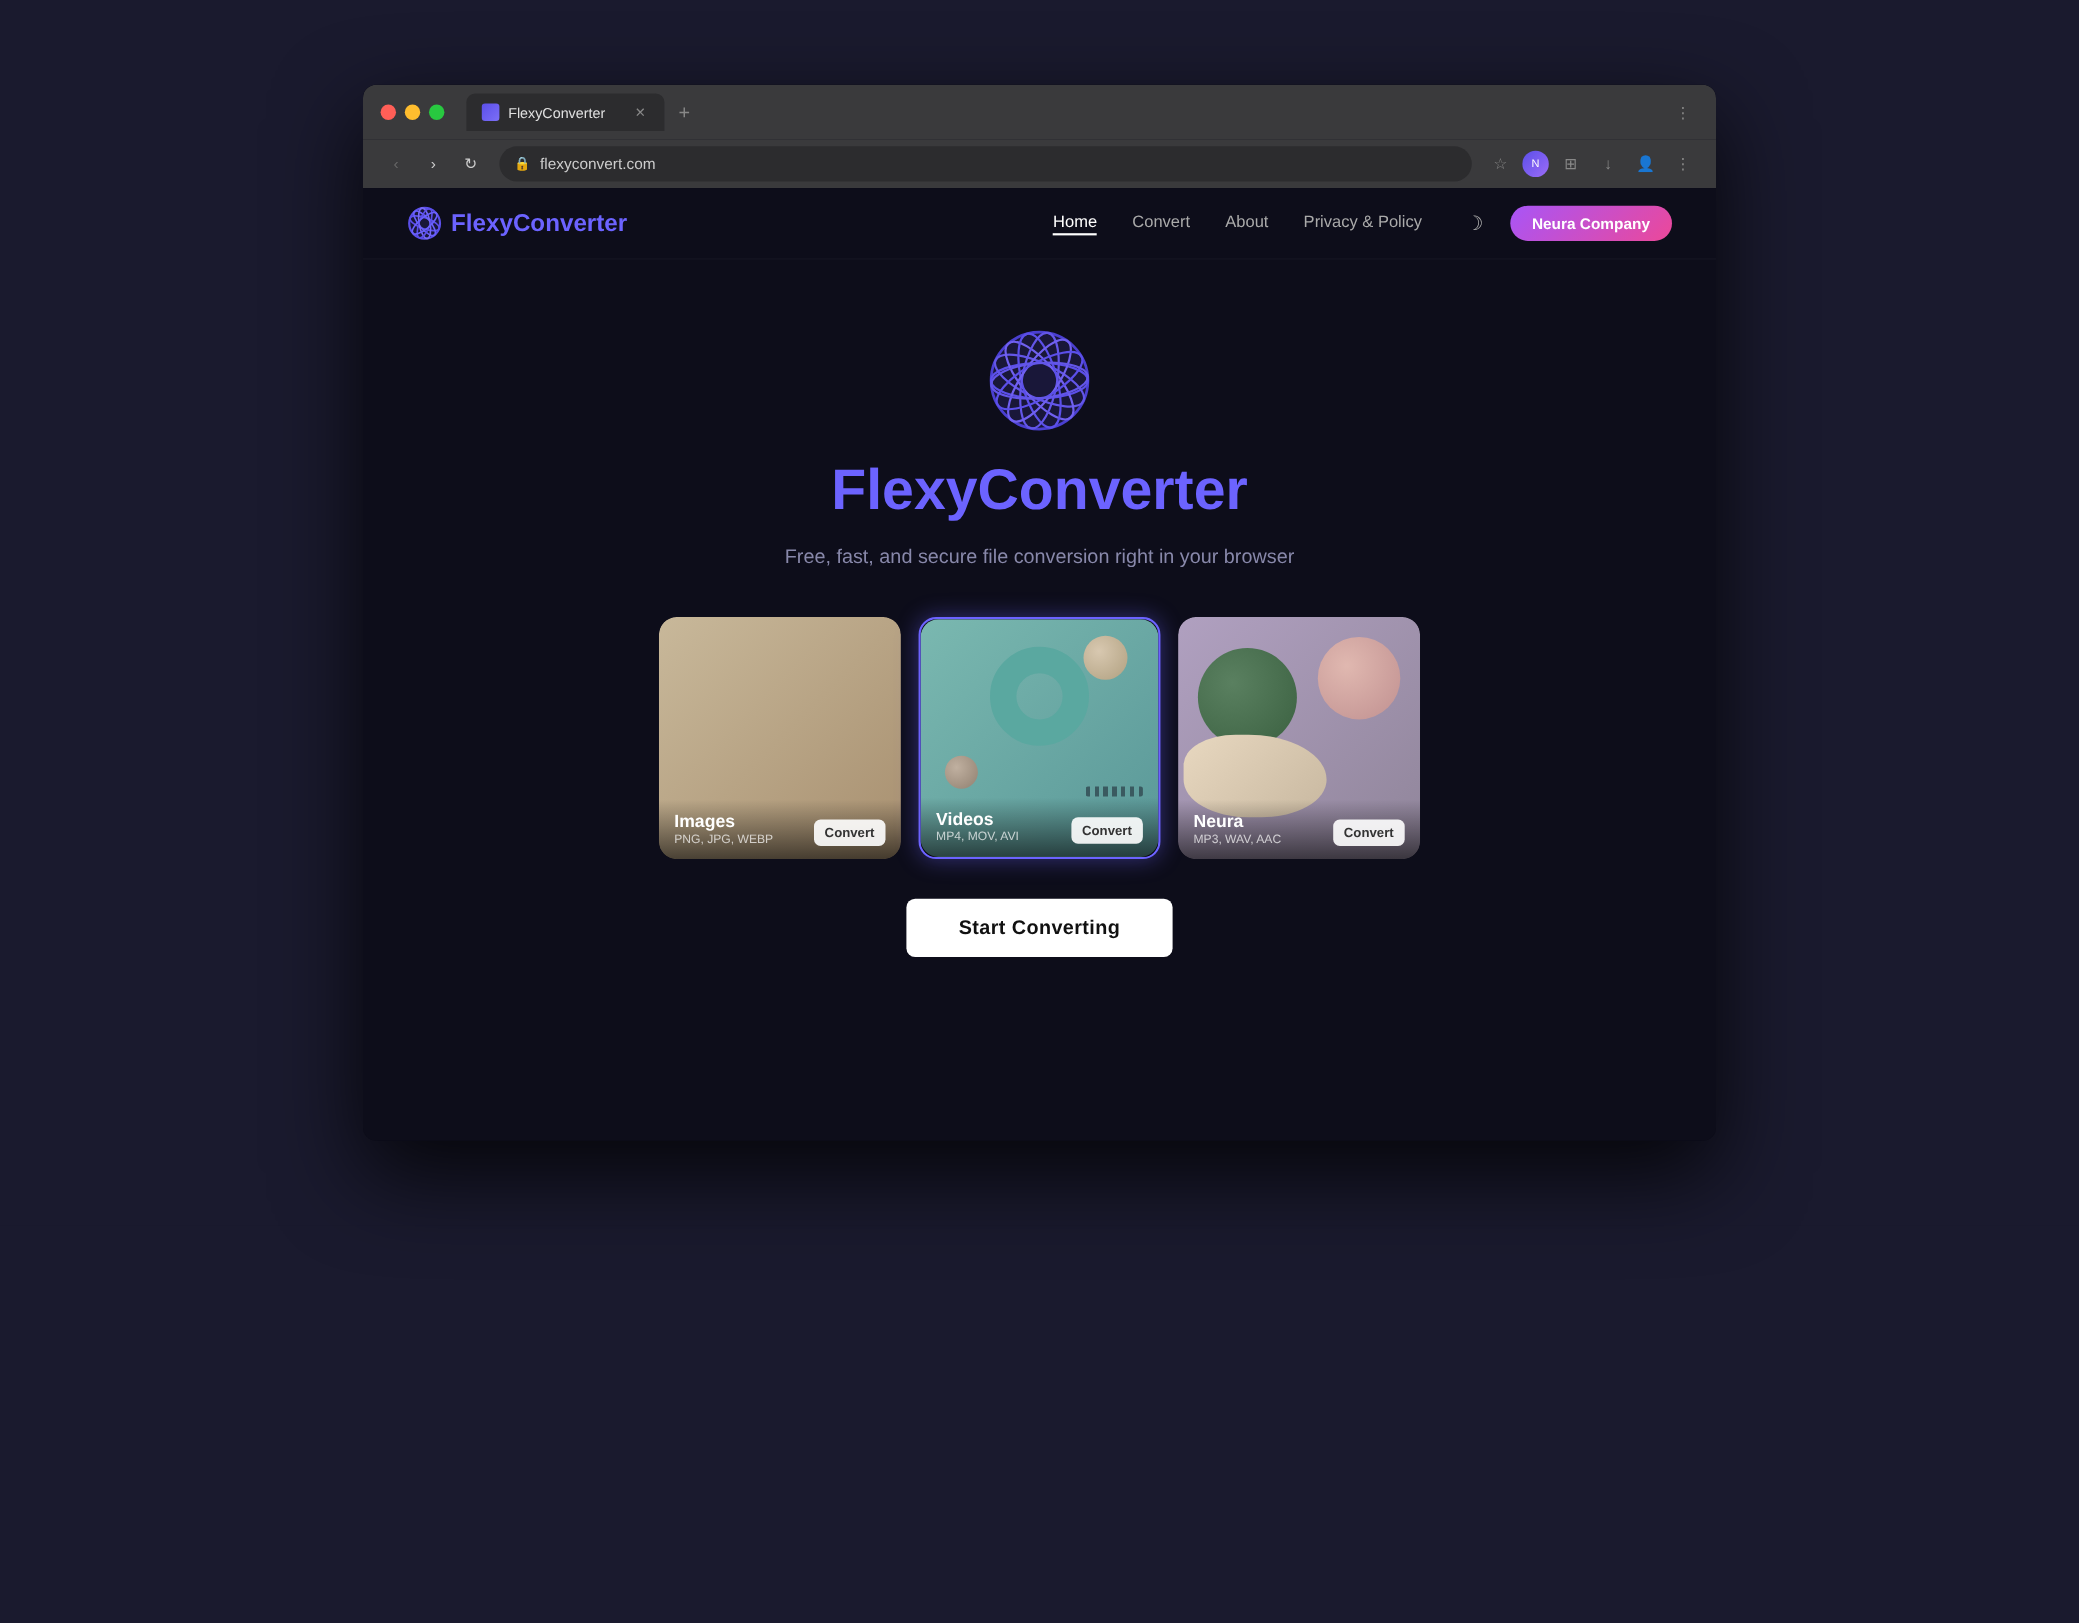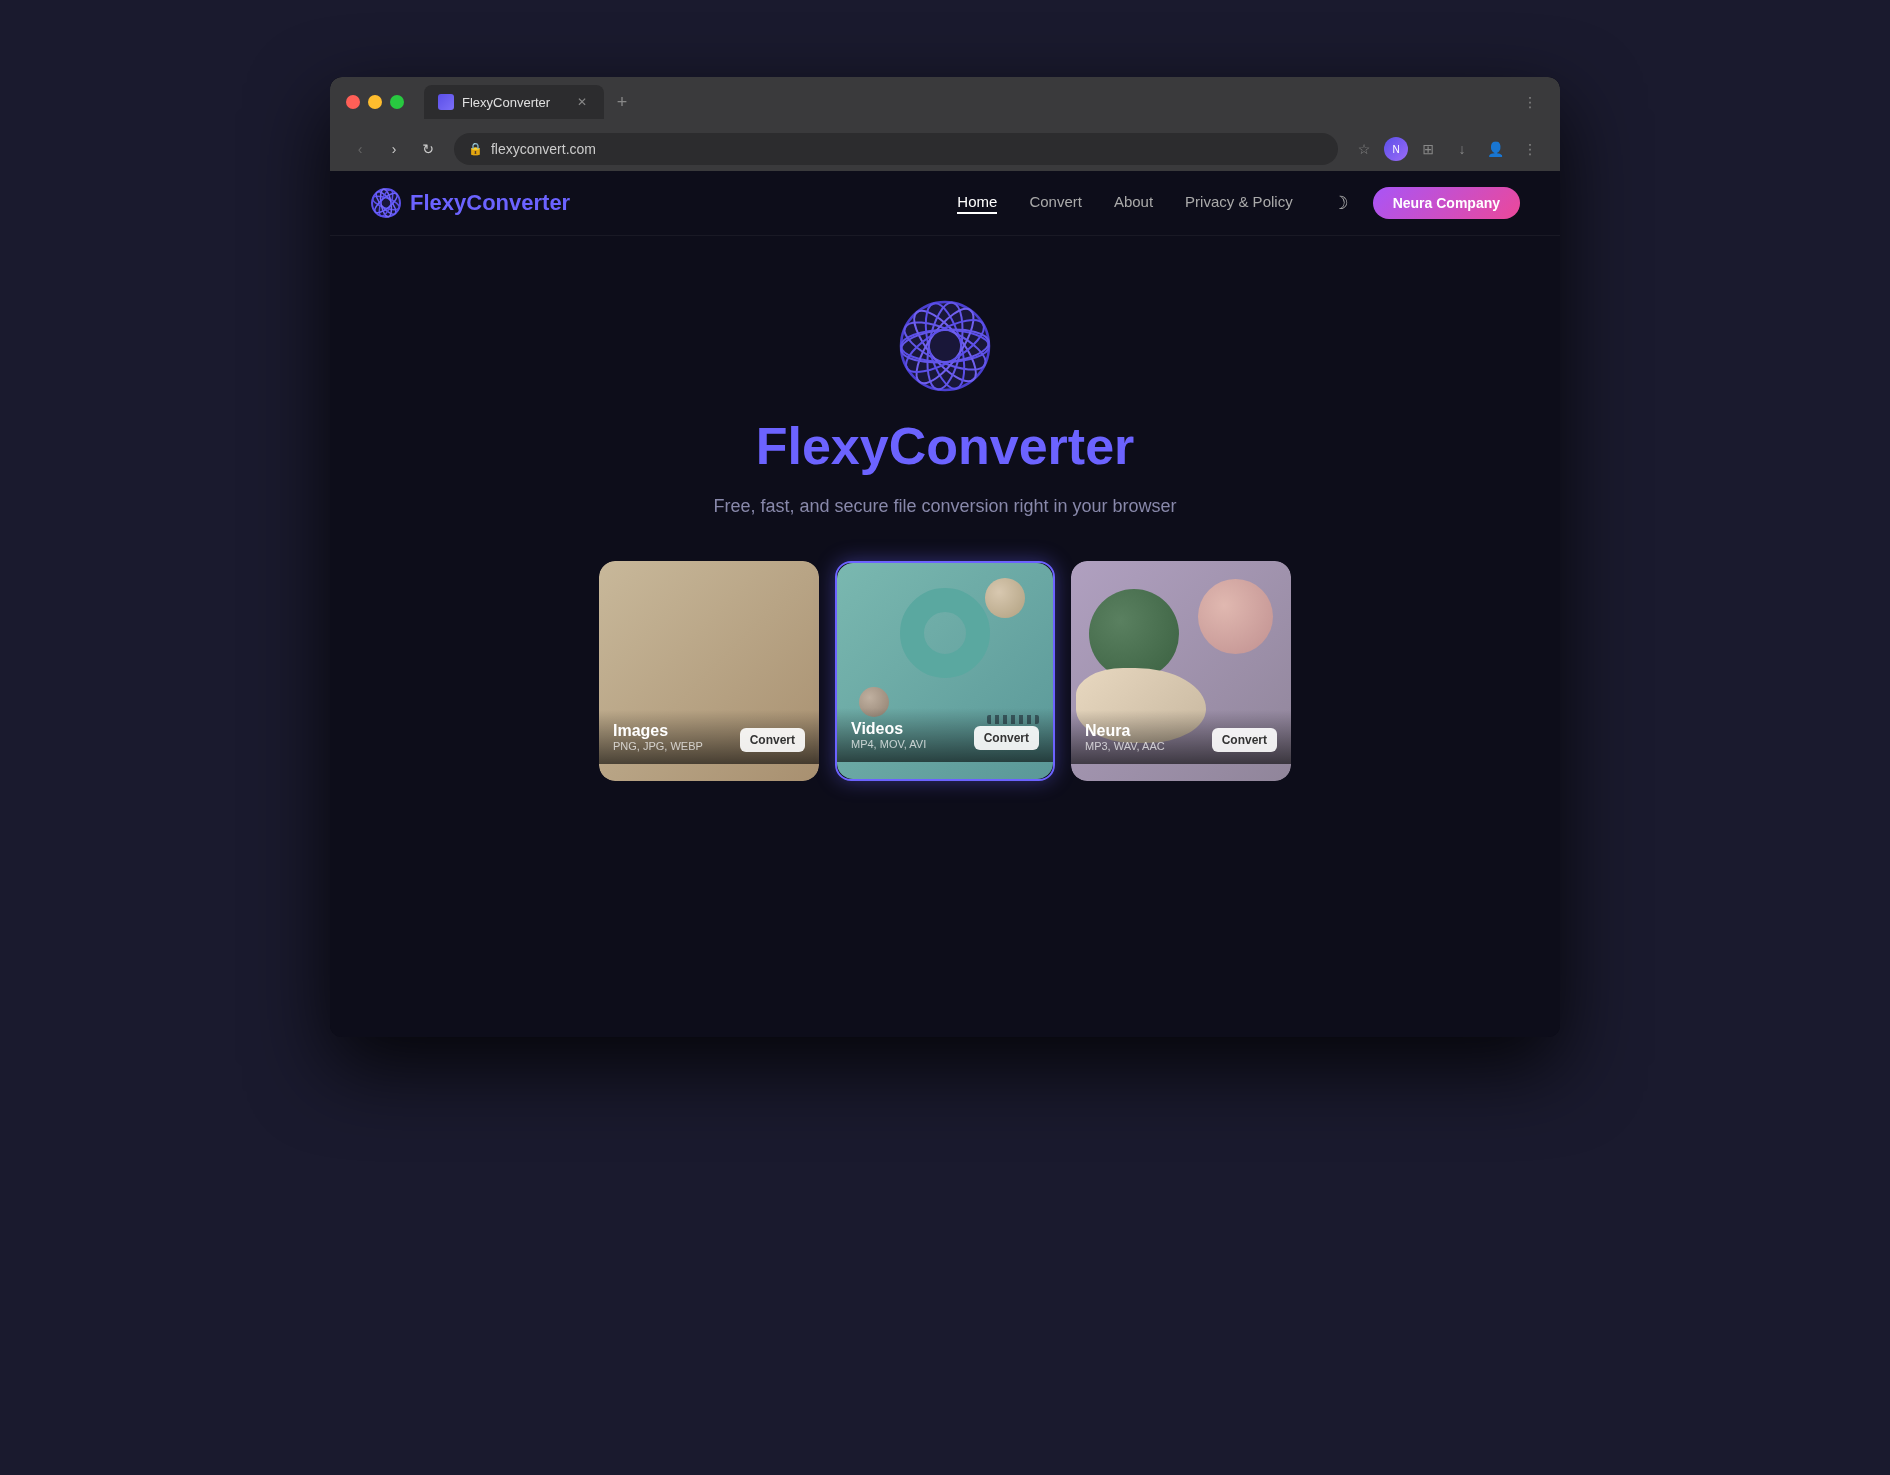--- a/index.html
+++ b/index.html
@@ -303,21 +303,21 @@
       border-radius: 50%;
       background: radial-gradient(circle at 35% 35%, #e8ddd0, #b0a090);
     }
     .shape-cube {
       position: absolute;
       background: linear-gradient(135deg, #d0c8b8, #a09880);
     }
 
     .card-label {
       position: absolute;
-      bottom: 17px;
+      bottom: 0;
       left: 0;
       right: 0;
       padding: 12px 14px;
       background: linear-gradient(to top, rgba(0,0,0,0.6), transparent);
       display: flex;
       align-items: flex-end;
       justify-content: space-between;
     }
     .card-label-text {
       display: flex;
@@ -514,16 +514,17 @@
             <div class="card-label">
               <div class="card-label-text">
                 <span class="card-name">Neura</span>
                 <span class="card-formats">MP3, WAV, AAC</span>
               </div>
               <button class="card-convert-btn">Convert</button>
             </div>
           </div>
         </div>
 
+        <button class="start-btn">Start Converting</button>
       </div>
     </div>
   </div>
 </div>
 
 </body></html>

